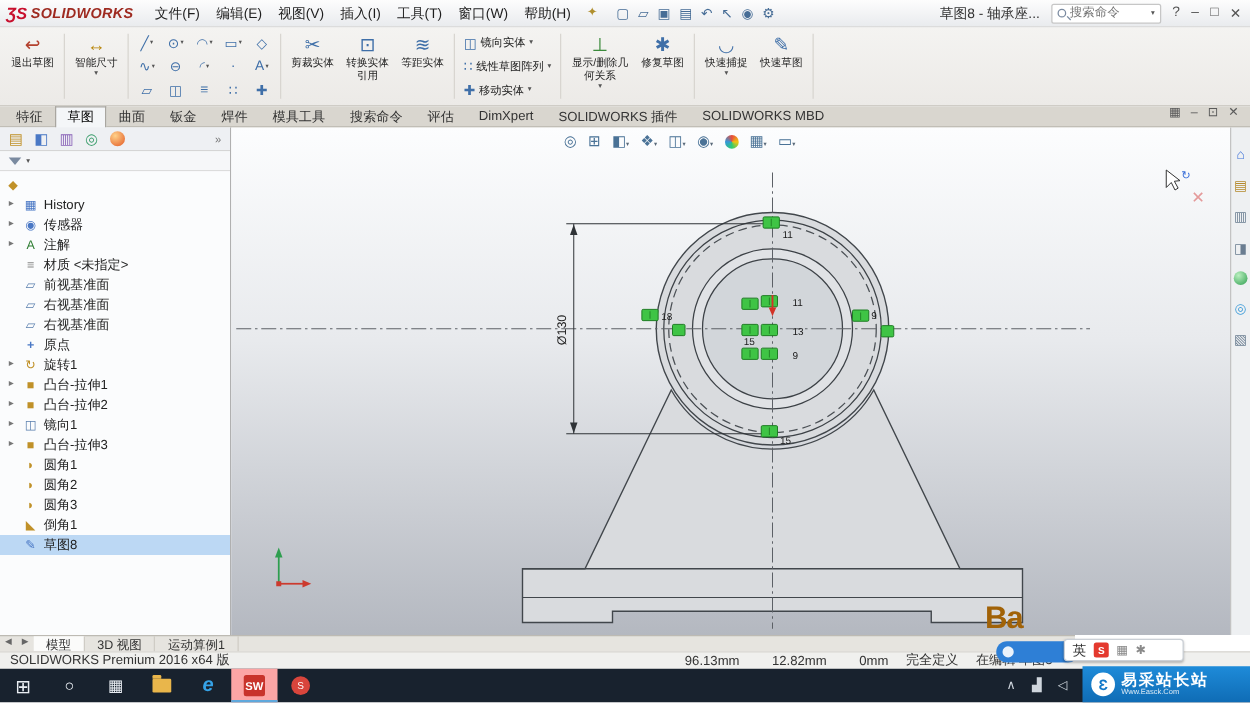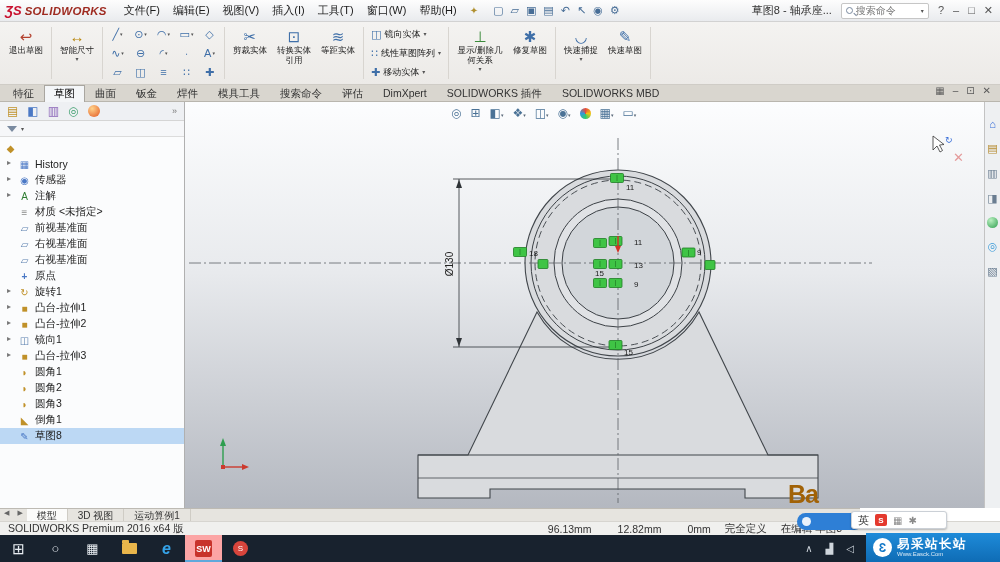--- a/index.html
+++ b/index.html
@@ -61,21 +61,21 @@
 .ball{width:11px;height:11px;border-radius:50%;background:conic-gradient(#e74c3c,#f1c40f,#2ecc71,#3498db,#e74c3c);display:inline-block}
 .close-x{position:absolute;left:768px;top:48px;color:#e49a9a;font-size:13px;font-weight:bold}
 
 .rightstrip{position:absolute;left:984px;top:102px;width:16px;height:406px;background:#eef0f2;border-left:1px solid #c3c3c3;display:flex;flex-direction:column;align-items:center;gap:12px;padding-top:16px;font-size:11px}
 .gball{width:11px;height:11px;border-radius:50%;background:radial-gradient(circle at 35% 30%,#baf0c0,#2e9e4f);display:inline-block}
 
 .bottomtabs{position:absolute;left:0;top:508px;width:860px;height:13px;background:#e6e4df;border-top:1px solid #bdbab3;display:flex;align-items:flex-start;font-size:10px}
 .bnav{padding:0 4px;color:#666;font-size:7px;display:flex;align-items:center}
 .btab{padding:0 10px;display:flex;align-items:center;border-right:1px solid #cfccc5;color:#333}
 .btab.active{background:#fbfbfa}
-.statusbar{position:absolute;left:0;top:521px;width:1000px;height:14px;background:#f0f0ee;border-top:1px solid #d7d5d0;display:flex;align-items:center;font-size:10.5px;color:#333;padding:0 8px}
+.statusbar{position:absolute;left:0;top:521px;width:1000px;height:14px;background:#f0f0ee;border-top:1px solid #d7d5d0;display:flex;align-items:flex-end;font-size:10.5px;color:#333;padding:0 8px}
 .st-x{margin-left:auto}.st-gap{margin-left:26px}.st-gap2{margin-left:14px}.st-end{margin-right:150px}
 
 .taskbar{position:absolute;left:0;top:535px;width:1000px;height:27px;background:#18222e;display:flex;align-items:center;color:#e8edf2}
 .tb-ic{width:37px;height:100%;display:flex;align-items:center;justify-content:center;font-size:13px}
 .tb-ic.active{background:#fca5a5;box-shadow:inset 0 -2px 0 #5fa8dc}
 .start{font-size:15px}
 .folder{width:15px;height:11px;background:#e9b64b;border-radius:1px;position:relative;display:inline-block}
 .folder::before{content:"";position:absolute;top:-3px;left:0;width:7px;height:3px;background:#e9b64b;border-radius:1px 1px 0 0}
 .edge{color:#35a3e8;font-weight:bold;font-size:16px;font-style:italic}
 .swicon{width:17px;height:17px;background:#c8332b;color:#fff;font-size:9px;font-weight:bold;display:flex;align-items:center;justify-content:center;border-radius:2px}

